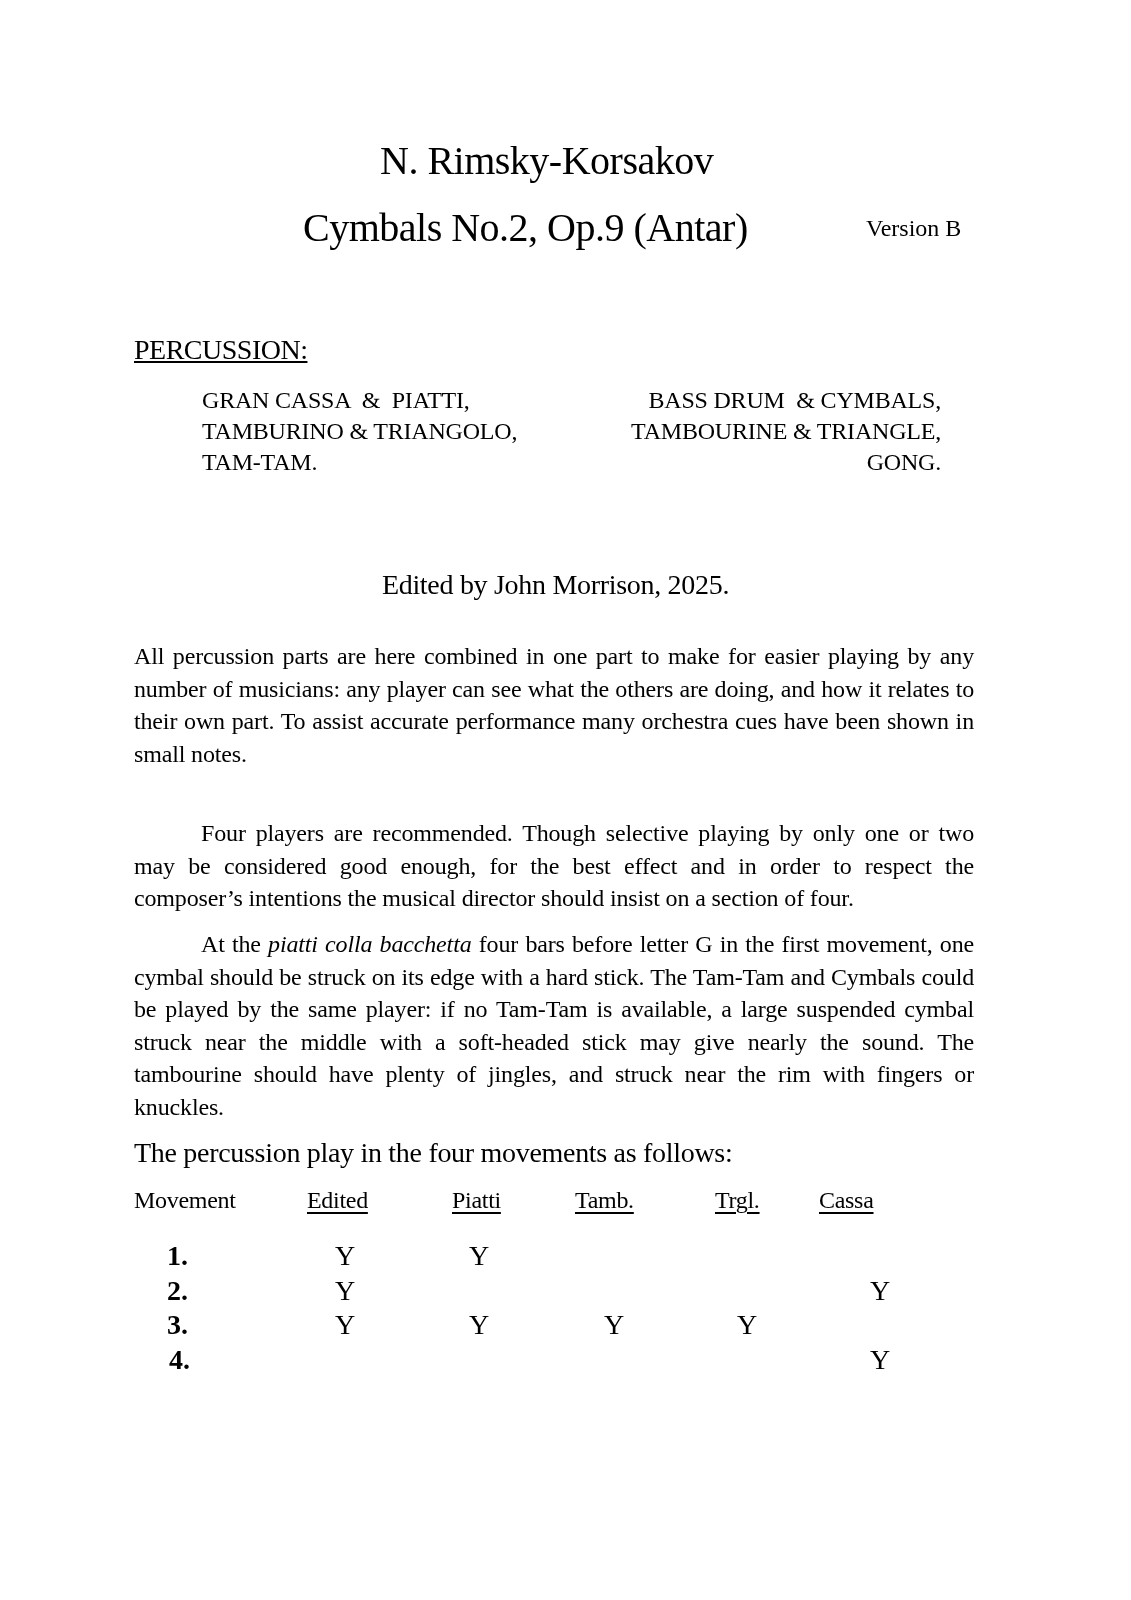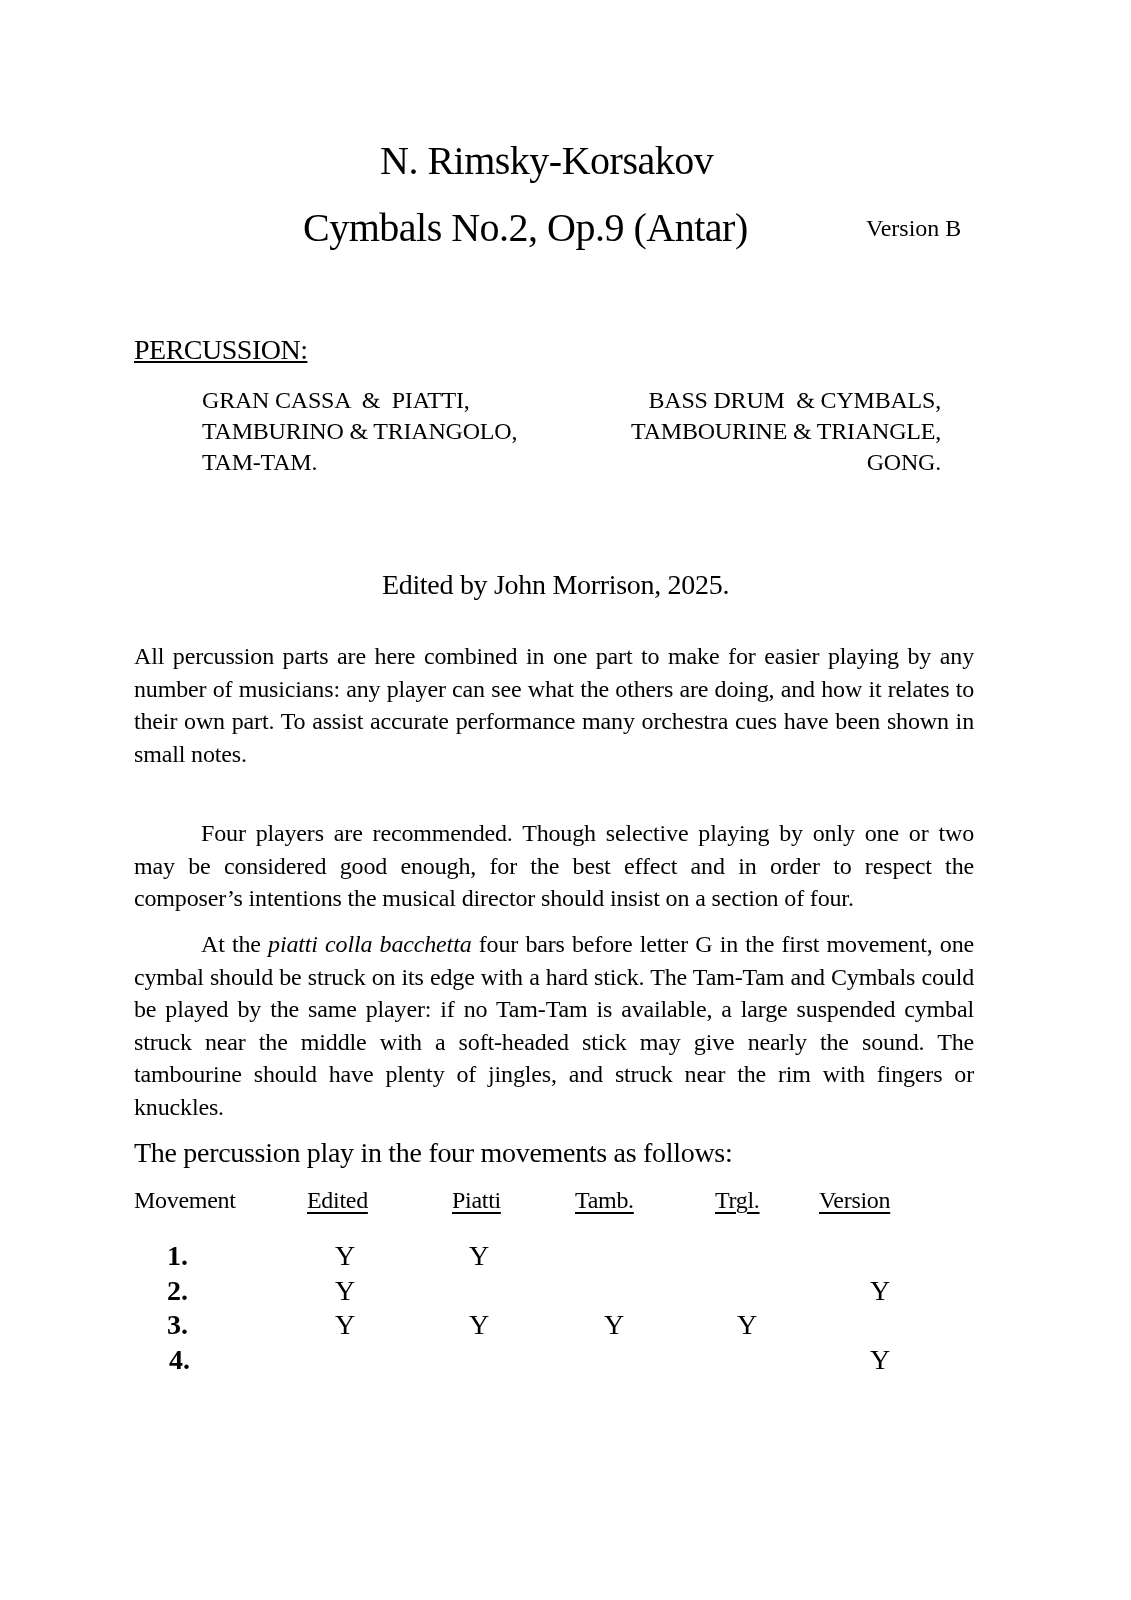--- a/index.html
+++ b/index.html
@@ -59,21 +59,21 @@
 <p class="para indent p3"><span>At the </span><i>piatti colla bacchetta</i><span> four bars before letter G in the first movement, one cymbal should be struck on its edge with a hard stick.  The Tam-Tam and Cymbals could be played by the same player: if  no Tam-Tam is available, a large suspended cymbal struck near the middle with a soft-headed stick may give nearly the sound.  The tambourine should have plenty of jingles, and struck near the rim with fingers or knuckles.</span></p>
 
 <div class="abs table-heading">The percussion play in the four movements as follows:</div>
 
 <div class="tbl">
   <div class="th" style="left:134px">Movement</div>
   <div class="th u" style="left:307px">Edited</div>
   <div class="th u" style="left:452px">Piatti</div>
   <div class="th u" style="left:575px">Tamb.</div>
   <div class="th u" style="left:715px">Trgl.</div>
-  <div class="th u" style="left:819px">Version</div>
+  <div class="th u" style="left:819px">Cassa</div>
 
   <div class="mvnum" style="left:167px; top:1240px">1.</div>
   <div class="cell" style="left:335px; top:1240px">Y</div>
   <div class="cell" style="left:469px; top:1240px">Y</div>
   <div class="cell" style="left:604px; top:1240px"></div>
   <div class="cell" style="left:737px; top:1240px"></div>
   <div class="cell" style="left:870px; top:1240px"></div>
 
   <div class="mvnum" style="left:167px; top:1275px">2.</div>
   <div class="cell" style="left:335px; top:1275px">Y</div>

